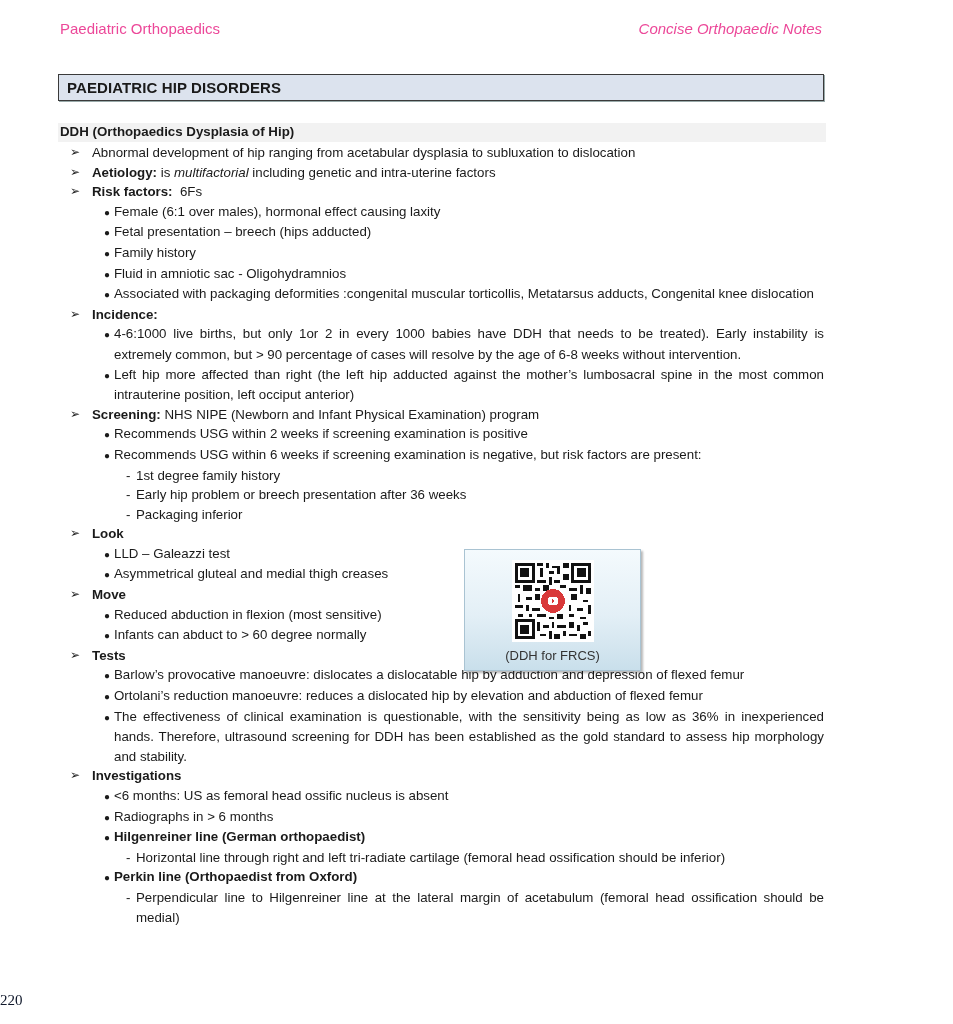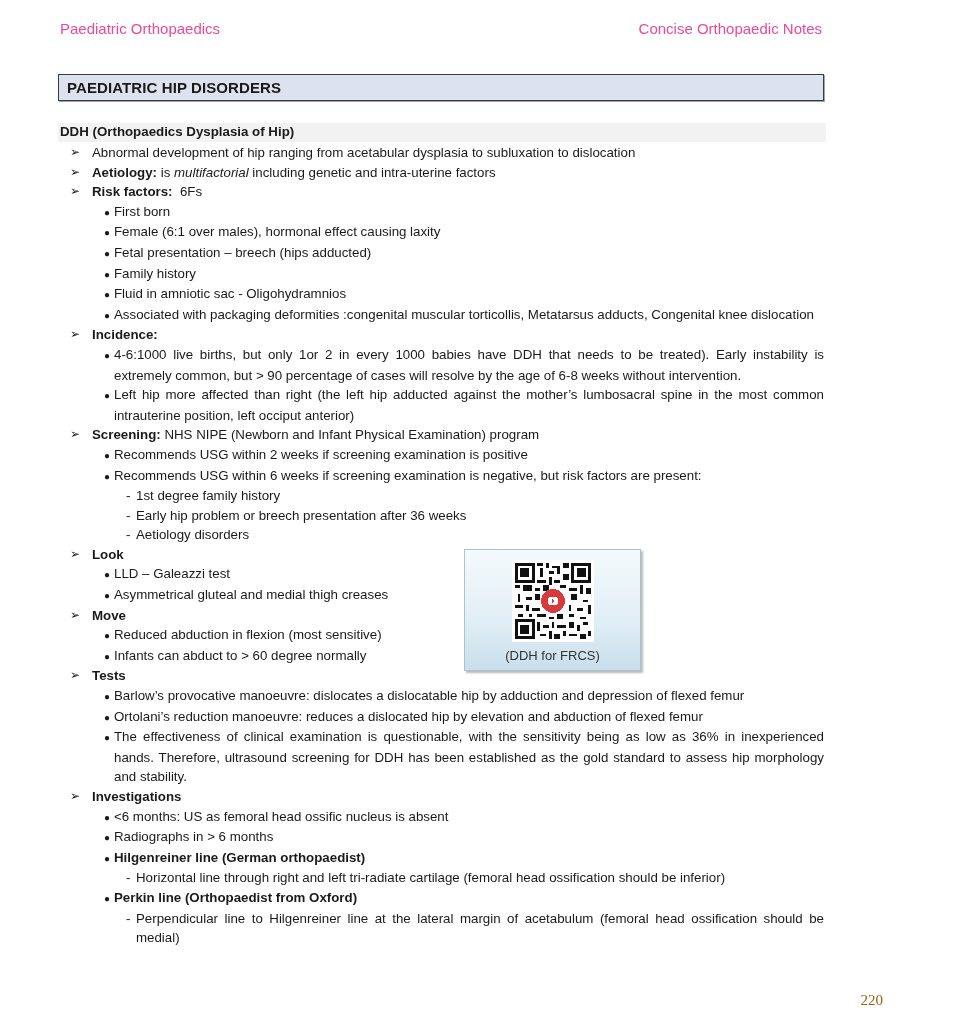--- a/index.html
+++ b/index.html
@@ -4,21 +4,21 @@
 <style>
   html, body { margin: 0; padding: 0; background: #ffffff; }
   body {
     width: 953px; height: 1024px; position: relative; overflow: hidden;
     font-family: "Liberation Sans", sans-serif; color: #1a1a1a;
   }
   .running-head {
     position: absolute; top: 20px; font-size: 15px; color: #ec4899;
   }
   .rh-left { left: 60px; }
-  .rh-right { right: 131px; }
+  .rh-right { right: 131px; font-style: italic; }
 
   .section-box {
     position: absolute; left: 58px; top: 74px; width: 766px; height: 27px;
     background: #dce3ee; border: 1px solid #3a3a3a;
     box-shadow: 1px 1px 0 #9aa;
     box-sizing: border-box;
   }
   .section-title {
     position: absolute; left: 8px; top: 4px; font-weight: bold; font-size: 15px; color: #1a1a1a;
     letter-spacing: 0.1px;
@@ -55,22 +55,22 @@
   }
   .qr {
     position: absolute; left: 47px; top: 10px; width: 82px; height: 82px; background: #fff;
   }
   .qr-caption {
     position: absolute; left: 0; right: 0; top: 98px; text-align: center;
     font-size: 13px; color: #333;
   }
 
   .page-number {
-    position: absolute; left: 0; width: 883px; top: 992px; text-align: right;
-    font-family: "Liberation Serif", serif; font-size: 15px; color: #a16207;
+    position: absolute; left: 0; width: 883px; top: 992px; text-align: left;
+    font-family: "Liberation Serif", serif; font-size: 15px; color: #0f172a;
   }
 </style>
 </head>
 <body>
 
 <div class="running-head rh-left">Paediatric Orthopaedics</div>
 <div class="running-head rh-right">Concise Orthopaedic Notes</div>
 
 <div class="section-box">
   <span class="section-title">PAEDIATRIC HIP DISORDERS</span>
@@ -89,21 +89,20 @@
 
   <div class="l1">
     <span class="arrow">➢</span>
     <span class="b">Aetiology:</span><span> is </span><span class="i">multifactorial</span><span> including genetic and intra-uterine factors</span>
   </div>
 
   <div class="l1">
     <span class="arrow">➢</span>
     <span class="b">Risk factors:</span><span style="white-space:pre">  6Fs</span>
   </div>
-  <div class="l2"><span class="dot">●</span><span>First born</span></div>
   <div class="l2"><span class="dot">●</span><span>Female (6:1 over males), hormonal effect causing laxity</span></div>
   <div class="l2"><span class="dot">●</span><span>Fetal presentation – breech (hips adducted)</span></div>
   <div class="l2"><span class="dot">●</span><span>Family history</span></div>
   <div class="l2"><span class="dot">●</span><span>Fluid in amniotic sac - Oligohydramnios</span></div>
   <div class="l2"><span class="dot">●</span><span>Associated with packaging deformities :congenital muscular torticollis, Metatarsus adducts, Congenital knee dislocation</span></div>
 
   <div class="l1">
     <span class="arrow">➢</span>
     <span class="b">Incidence:</span>
   </div>
@@ -111,21 +110,21 @@
   <div class="l2"><span class="dot">●</span><span>Left hip more affected than right (the left hip adducted against the mother’s lumbosacral spine in the most common intrauterine position, left occiput anterior)</span></div>
 
   <div class="l1">
     <span class="arrow">➢</span>
     <span class="b">Screening:</span><span> NHS NIPE (Newborn and Infant Physical Examination) program</span>
   </div>
   <div class="l2"><span class="dot">●</span><span>Recommends USG within 2 weeks if screening examination is positive</span></div>
   <div class="l2"><span class="dot">●</span><span>Recommends USG within 6 weeks if screening examination is negative, but risk factors are present:</span></div>
   <div class="l3"><span class="dash">-</span><span>1st degree family history</span></div>
   <div class="l3"><span class="dash">-</span><span>Early hip problem or breech presentation after 36 weeks</span></div>
-  <div class="l3"><span class="dash">-</span><span>Aetiology disorders</span></div>
+  <div class="l3"><span class="dash">-</span><span>Packaging inferior</span></div>
 
   <div class="l1">
     <span class="arrow">➢</span>
     <span class="b">Look</span>
   </div>
   <div class="l2"><span class="dot">●</span><span>LLD – Galeazzi test</span></div>
   <div class="l2"><span class="dot">●</span><span>Asymmetrical gluteal and medial thigh creases</span></div>
 
   <div class="l1">
     <span class="arrow">➢</span>

